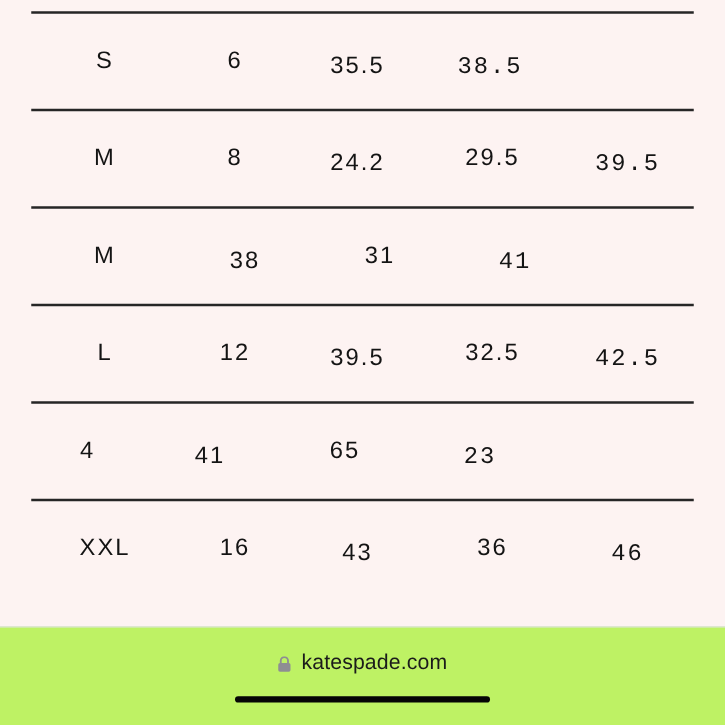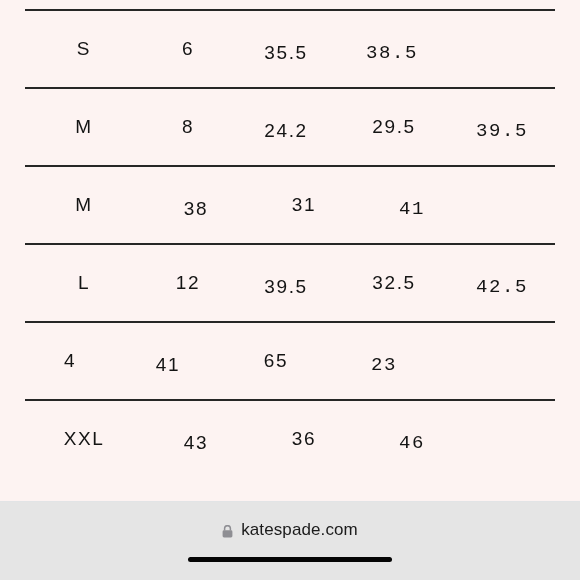--- a/index.html
+++ b/index.html
@@ -72,21 +72,21 @@
   
   #top-spacer { height: 9px; }
 
   
   #browser-bar {
     position: absolute;
     left: 0;
     top: 501px;
     width: 580px;
     height: 79px;
-    background: #e5e5e5;
+    background: #bef264;
     border-top: 1px solid #e2e4e6;
     box-sizing: border-box;
   }
 
   #url-row {
     position: absolute;
     left: 0;
     top: 18px;
     width: 580px;
     display: flex;
@@ -176,20 +176,21 @@
         <div class="cell c1">4</div>
         <div class="cell c2">41</div>
         <div class="cell c3">65</div>
         <div class="cell c4">23</div>
       </div>
 
       <div class="rule"></div>
 
       <div class="tbl-row">
         <div class="cell c0">XXL</div>
+        <div class="cell c1">16</div>
         <div class="cell c2">43</div>
         <div class="cell c3">36</div>
         <div class="cell c4">46</div>
       </div>
 
     </div>
   </div>
 
   <div id="browser-bar">
 

